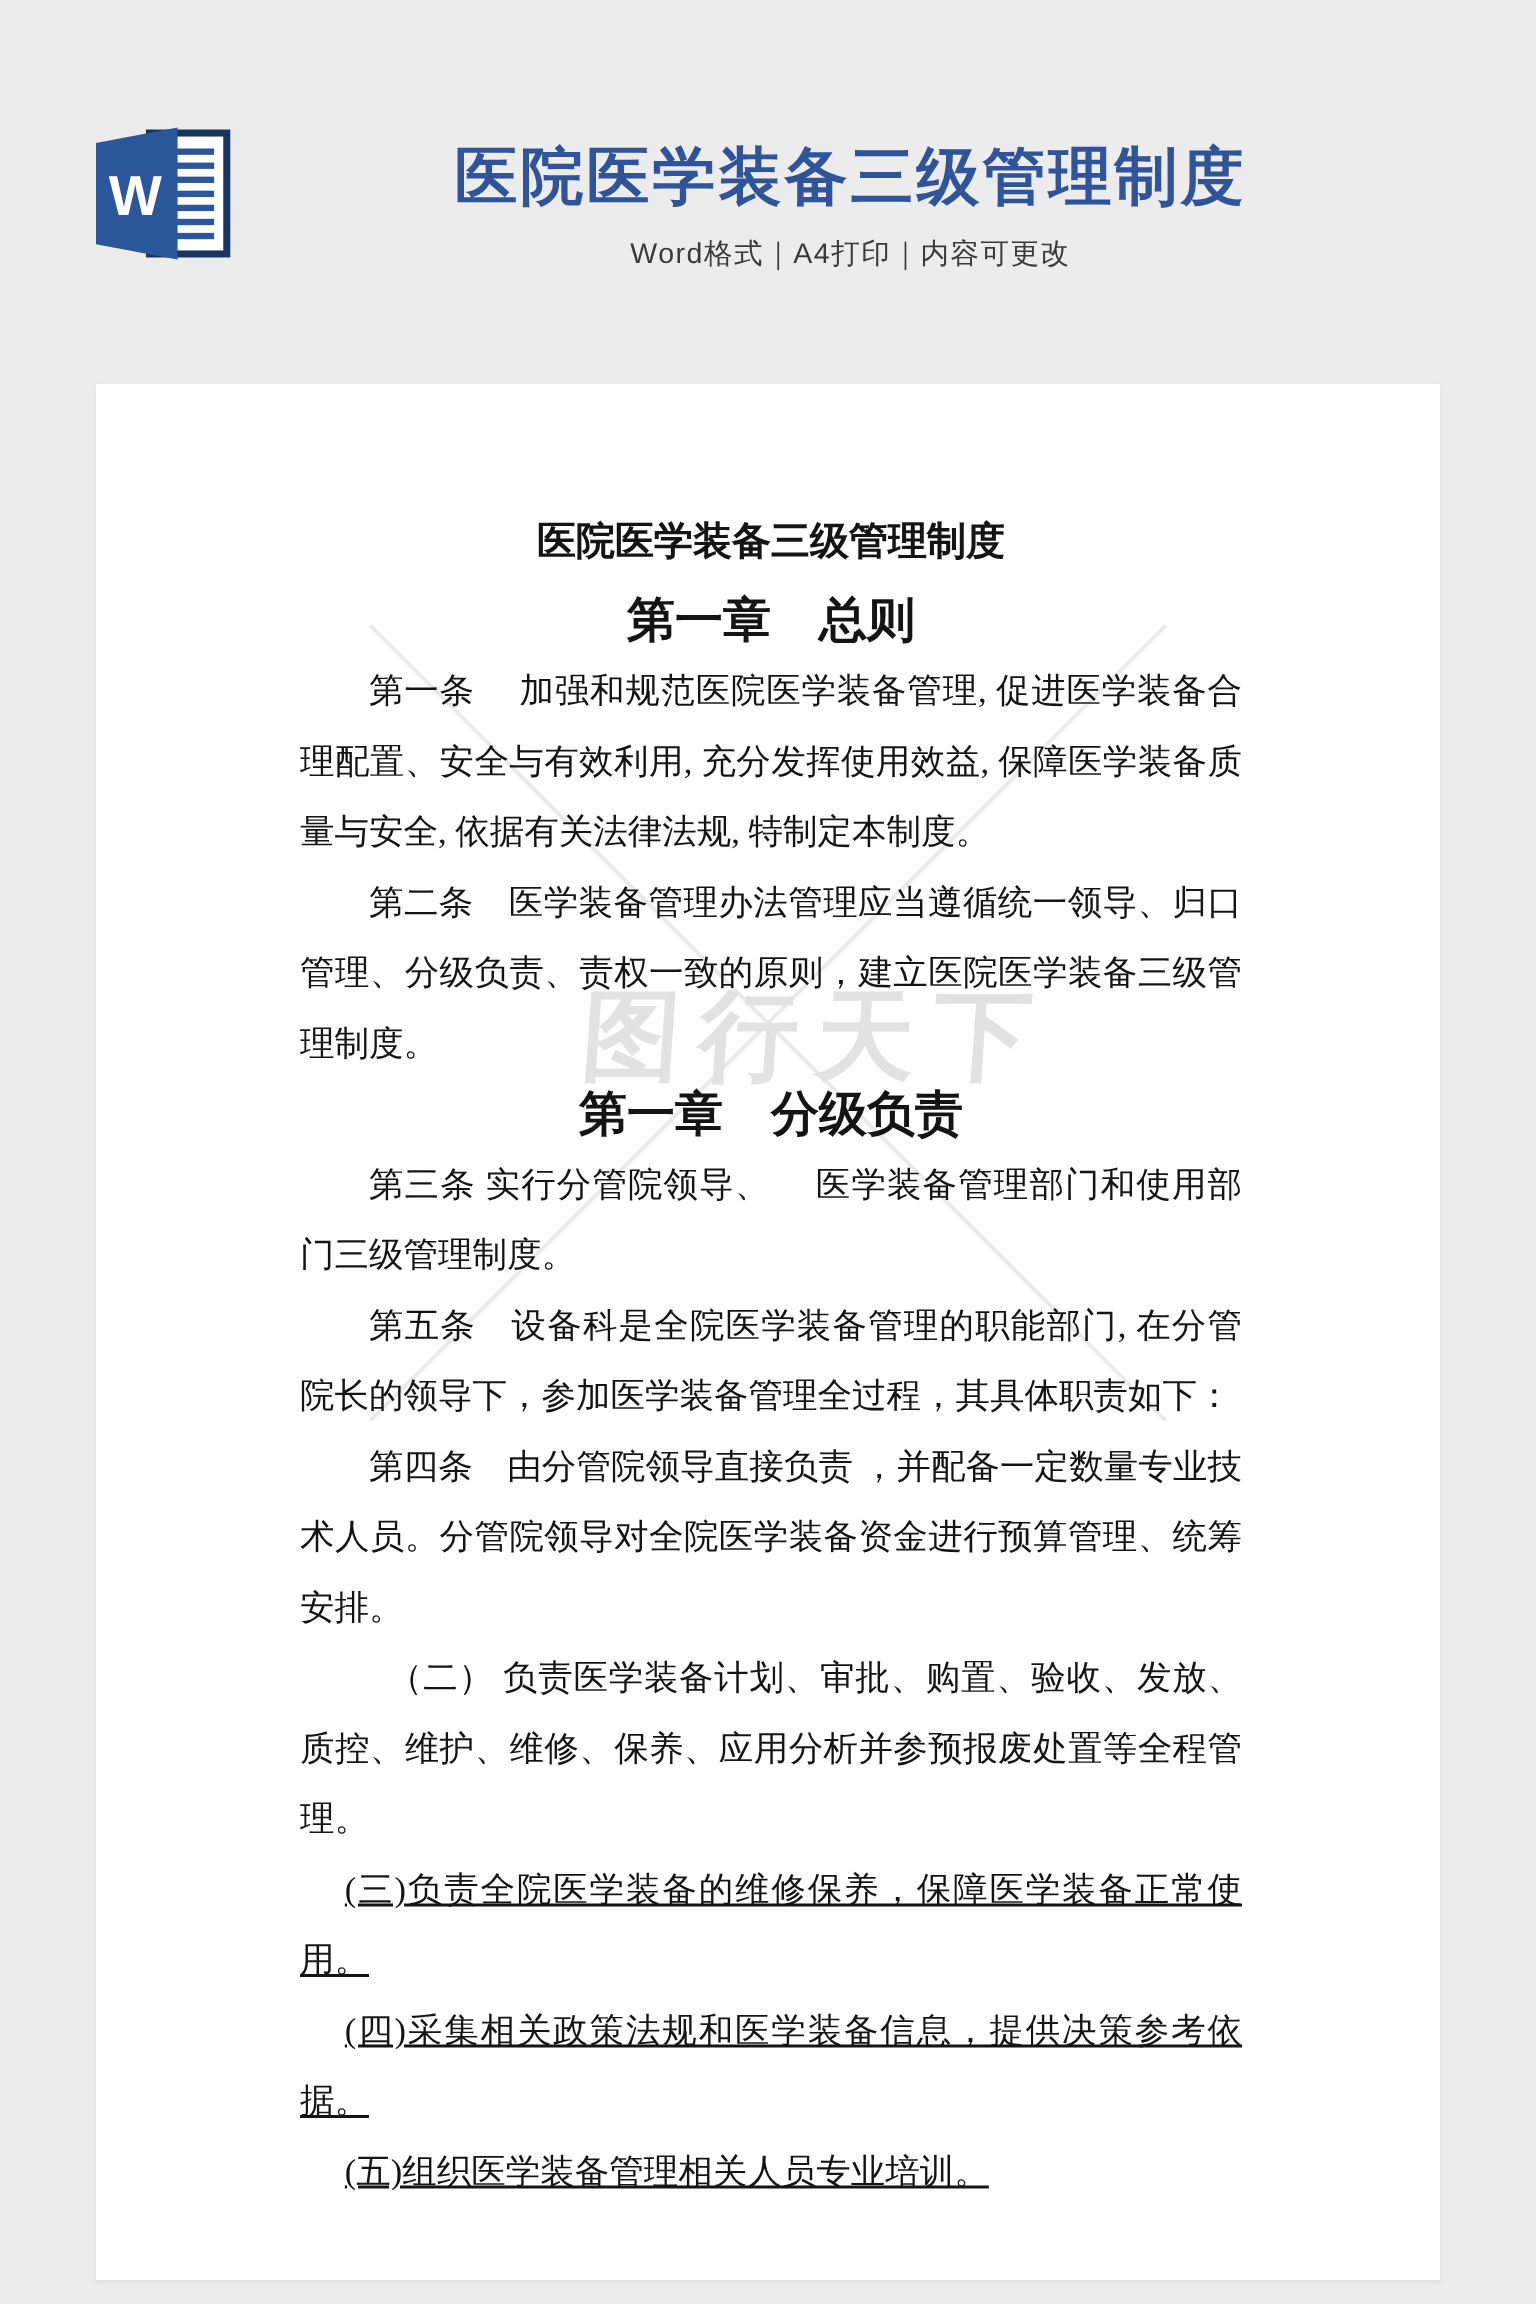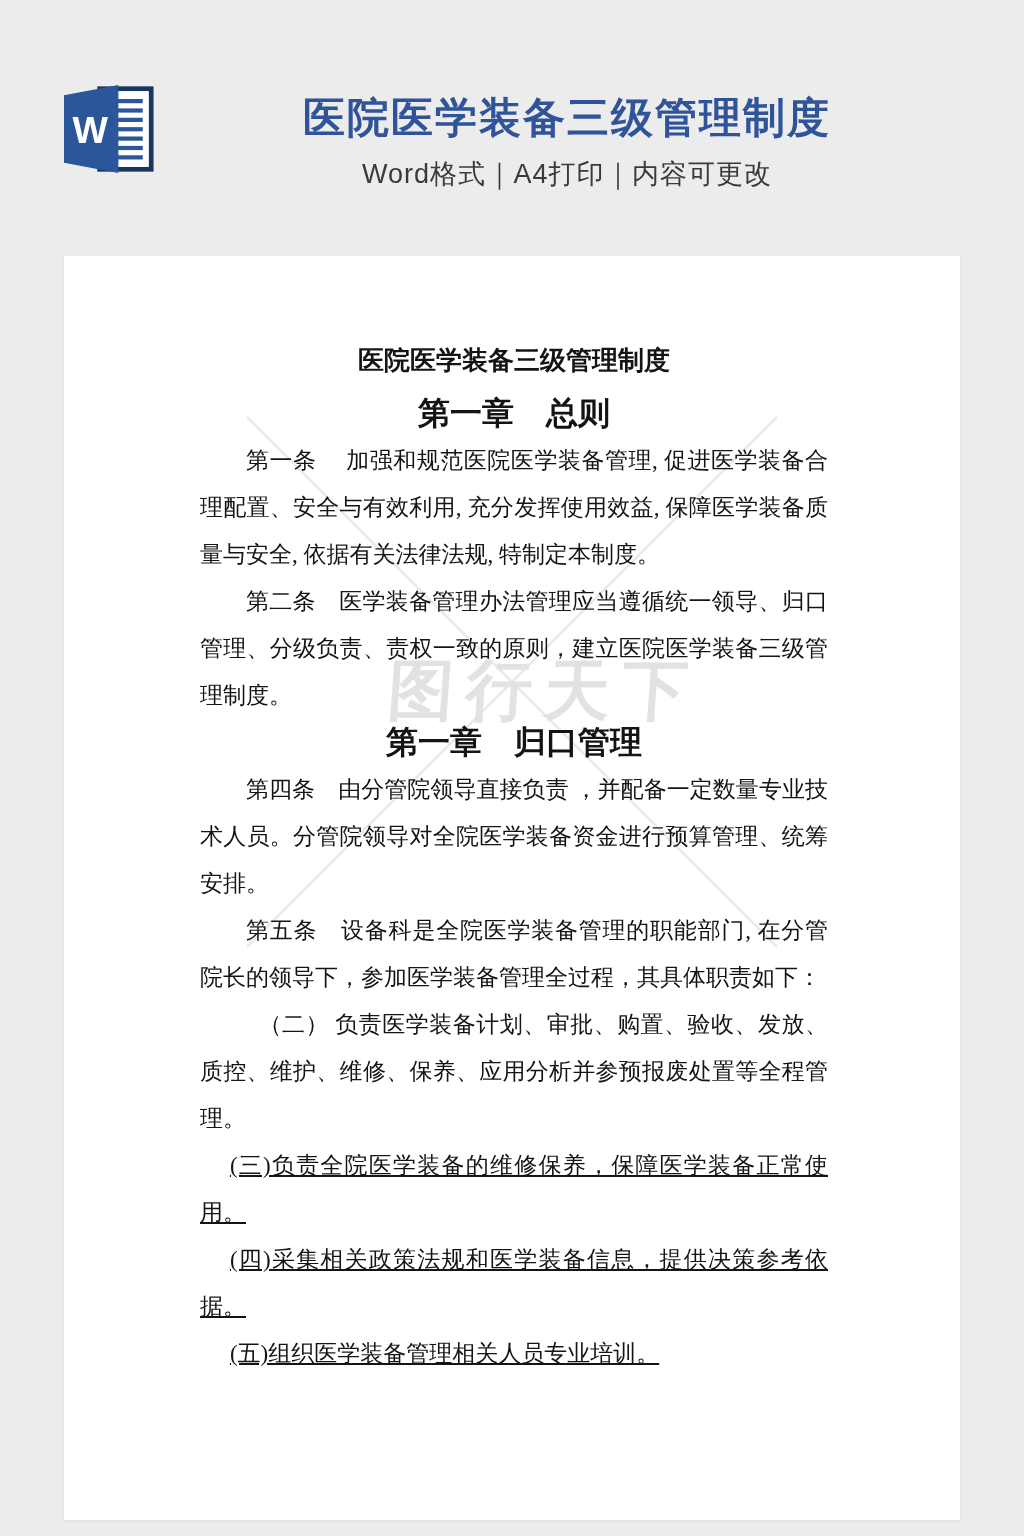--- a/index.html
+++ b/index.html
@@ -11,21 +11,21 @@
   }
   
   .hdr-icon{position:absolute;left:62px;top:84px;width:94px;height:90px;}
   .hdr-title{
     position:absolute;left:120px;right:10px;top:90px;
     text-align:center;font-size:42px;font-weight:bold;
     letter-spacing:2px;color:#2f5499;
   }
   .hdr-sub{
     position:absolute;left:120px;right:10px;top:156px;
-    text-align:center;font-size:27px;color:#3a3a3a;letter-spacing:1px;
+    text-align:center;font-size:19px;color:#3a3a3a;letter-spacing:1px;
   }
   
   .page{
     position:absolute;left:64px;top:256px;width:896px;height:1264px;
     background:#ffffff;box-shadow:0 1px 3px rgba(0,0,0,0.06);
   }
   .wm-x{position:absolute;left:0;top:0;width:896px;height:1264px;z-index:0;}
   .wm-logo{
     position:absolute;left:300px;top:390px;width:360px;z-index:0;
     text-align:center;font-family:"Liberation Serif","DejaVu Serif",serif;
@@ -79,23 +79,24 @@
     <line x1="713" y1="161" x2="183" y2="691" stroke="#e9e9e9" stroke-width="2.5"></line>
   </svg>
   <div class="wm-logo">图行天下</div>
 
   <div class="doc-content">
     <div class="doc-title">医院医学装备三级管理制度</div>
     <div>
         <p class="heading">第一章　总则</p>
         <p class="body-indent">第一条　 加强和规范医院医学装备管理, 促进医学装备合理配置、安全与有效利用, 充分发挥使用效益, 保障医学装备质量与安全, 依据有关法律法规, 特制定本制度。</p>
         <p class="body-indent">第二条　医学装备管理办法管理应当遵循统一领导、归口管理、分级负责、责权一致的原则，建立医院医学装备三级管理制度。</p>
-        <p class="heading">第一章　归口管理</p>
+        <p class="heading">第一章　分级负责</p>
+        <p class="body-indent">第三条 实行分管院领导、　 医学装备管理部门和使用部门三级管理制度。</p>
+        <p class="body-indent">第五条　设备科是全院医学装备管理的职能部门, 在分管院长的领导下，参加医学装备管理全过程，其具体职责如下：</p>
         <p class="body-indent">第四条　由分管院领导直接负责 ，并配备一定数量专业技术人员。分管院领导对全院医学装备资金进行预算管理、统筹安排。</p>
-        <p class="body-indent">第五条　设备科是全院医学装备管理的职能部门, 在分管院长的领导下，参加医学装备管理全过程，其具体职责如下：</p>
         <p class="item-wide">（二） 负责医学装备计划、审批、购置、验收、发放、质控、维护、维修、保养、应用分析并参预报废处置等全程管理。</p>
         <p class="item">(三)负责全院医学装备的维修保养，保障医学装备正常使用。</p>
         <p class="item">(四)采集相关政策法规和医学装备信息，提供决策参考依据。</p>
         <p class="item">(五)组织医学装备管理相关人员专业培训。</p>
       </div>
   </div>
 
 </div>
 
 </body></html>

